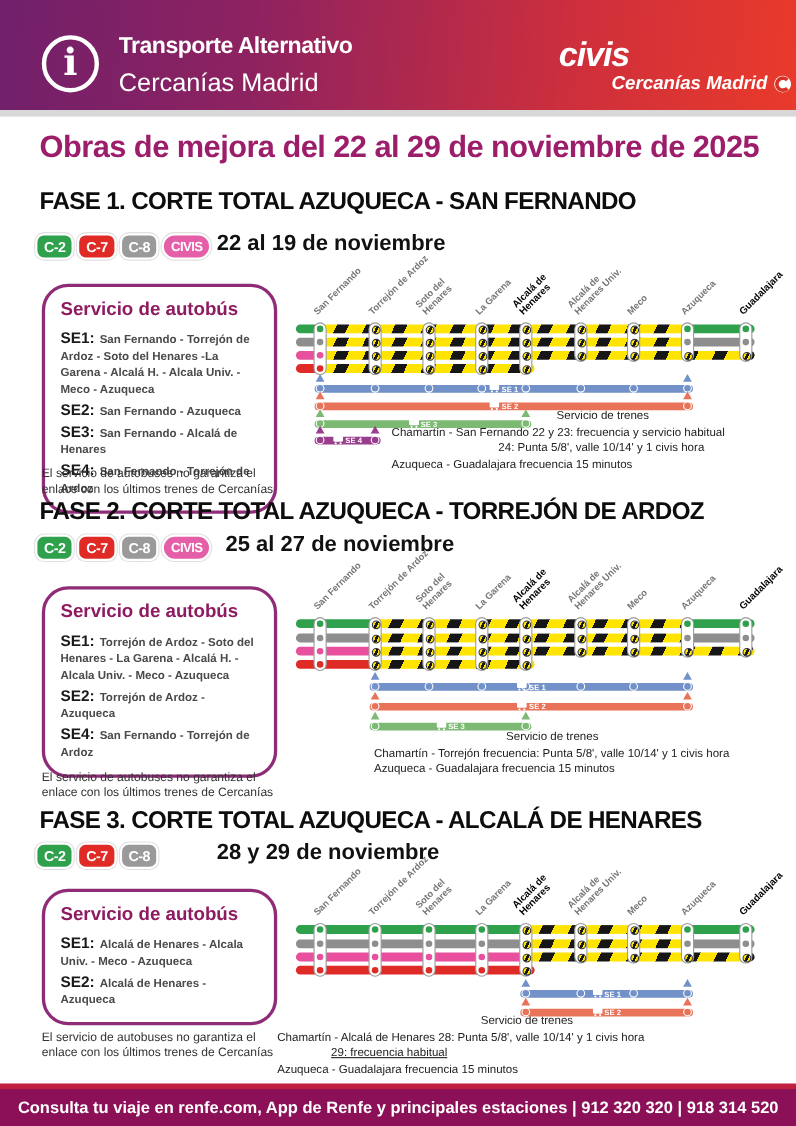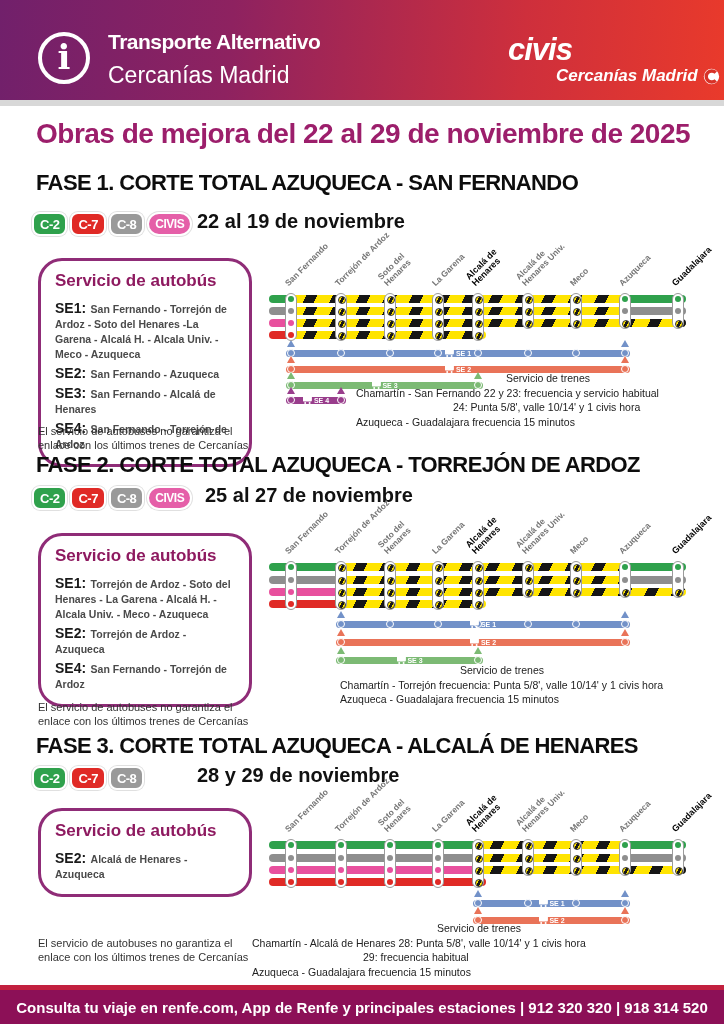--- a/index.html
+++ b/index.html
@@ -400,20 +400,21 @@
       <div style="position: absolute; left: 0px; top: 0px; width: 724px;">
         <div class="fase-title" style="top: 733px;">FASE 3. CORTE TOTAL AZUQUECA - ALCALÁ DE HENARES</div>
         <div class="badge-row" style="top: 766px;">
           <div class="badge" style="background: rgb(47, 161, 76);">C-2</div>
           <div class="badge" style="background: rgb(224, 42, 38);">C-7</div>
           <div class="badge" style="background: rgb(154, 154, 154);">C-8</div>
         </div>
         <div class="fase-date" style="left: 197px; top: 764px;">28 y 29 de noviembre</div>
         <div class="busbox" style="top: 808px;">
           <div class="busbox-title">Servicio de autobús</div>
+          <div class="serow"><span class="secode">SE1:</span> <span class="seroute">Alcalá de Henares - Alcala Univ. - Meco - Azuqueca</span></div>
           <div class="serow"><span class="secode">SE2:</span> <span class="seroute">Alcalá de Henares - Azuqueca</span></div>
         </div>
         <div class="boxnote" style="top: 936px;">El servicio de autobuses no garantiza el enlace con los últimos trenes de Cercanías</div>
         <div class="diag" style="top: 790px; height: 180px;">
           <div class="stlab-anchor" style="left: 17px; top: 45px;">
             <span class="stlab">San Fernando</span>
           </div>
           <div class="stlab-anchor" style="left: 67px; top: 45px;">
             <span class="stlab">Torrejón de Ardoz</span>
           </div>
@@ -516,21 +517,21 @@
                 <rect x="0" y="0" width="9" height="5.5" rx="1.2" fill="#fff"></rect>
                 <circle cx="2.3" cy="7" r="1" fill="#fff"></circle>
                 <circle cx="6.7" cy="7" r="1" fill="#fff"></circle>
               </svg></span>
             <span>SE 2</span>
           </div>
         </div>
         <div class="notes" style="left: 252px; top: 922px;">
           <div class="nt" style="margin-left: 185px;">Servicio de trenes</div>
           <div class="nt" style="margin-left: 0px;">Chamartín - Alcalá de Henares 28: Punta 5/8', valle 10/14' y 1 civis hora</div>
-          <div class="nt" style="margin-left: 111px;">29: frecuencia habitual</div>
+          <div class="nt" style="margin-left: 49px; text-decoration: underline;">29: frecuencia habitual</div>
           <div class="nt" style="margin-left: 0px;">Azuqueca - Guadalajara frecuencia 15 minutos</div>
         </div>
       </div>
     </div>
 
   <div class="footer-red"></div>
   <div class="footer">
     <div class="footer-text">Consulta tu viaje en renfe.com, App de Renfe y principales estaciones | 912 320 320 | 918 314 520</div>
   </div>
 </div>

